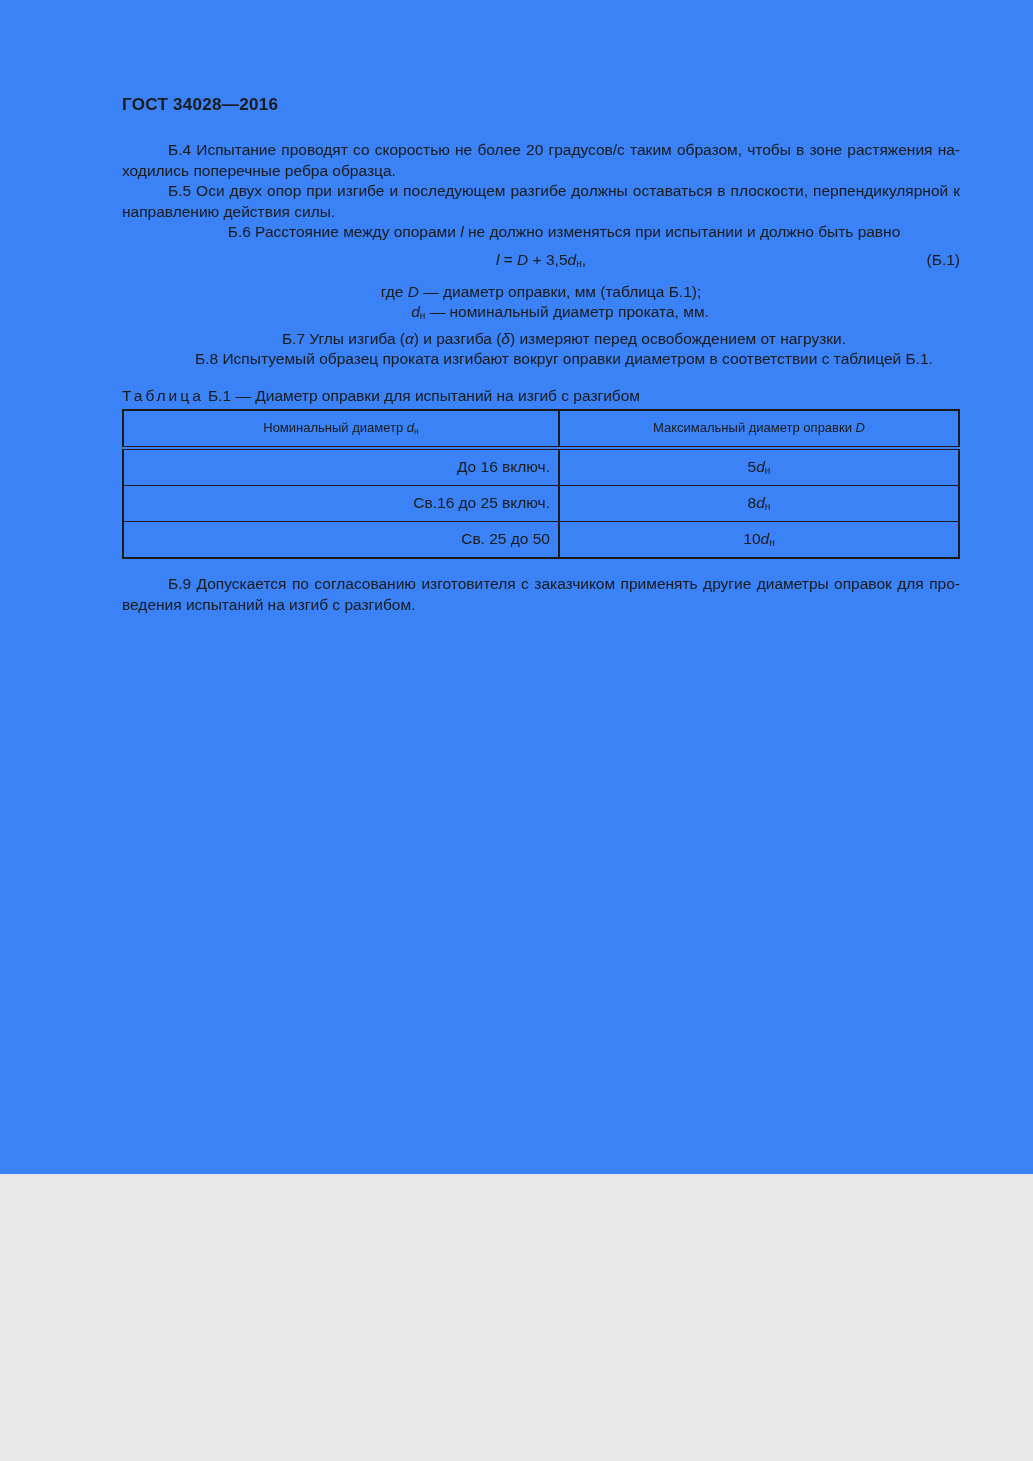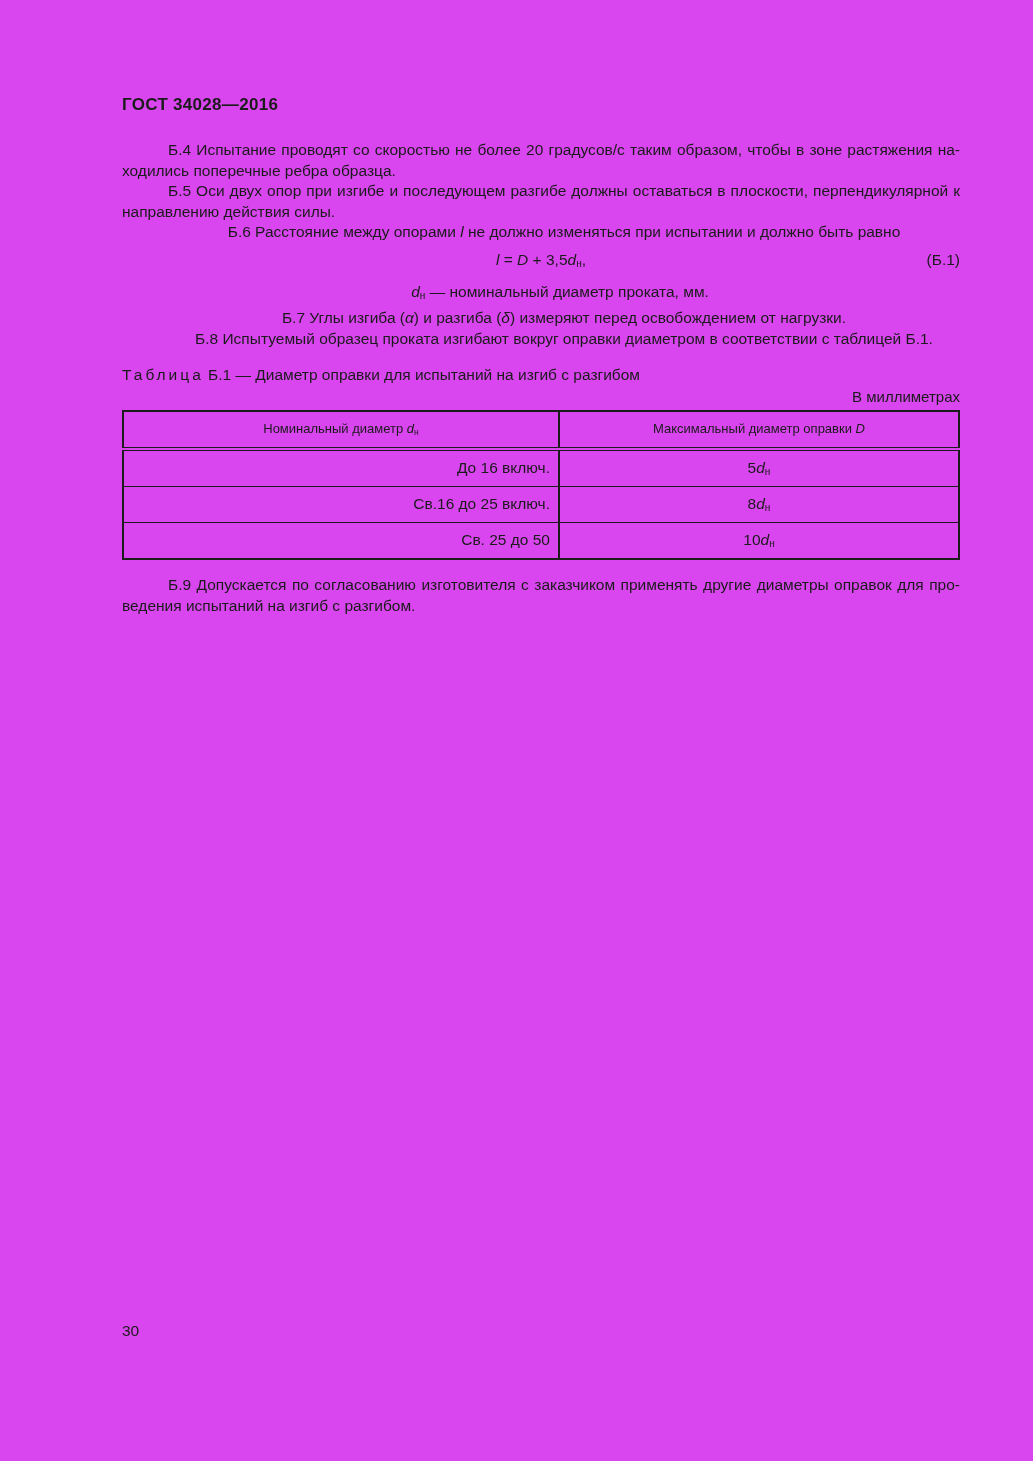--- a/index.html
+++ b/index.html
@@ -1,20 +1,20 @@
 <!DOCTYPE html>
 <html lang="ru"><head>
 <meta charset="utf-8">
 <style>
   html, body { margin: 0; padding: 0; background: #e8e8e8; }
   .page {
     position: relative;
     width: 1033px;
-    height: 1461px;
-    background: #d946ef;
+    height: 1174px;
+    background: #3b82f6;
     color: #1b1b1b;
     font-family: "Liberation Sans", "DejaVu Sans", sans-serif;
     overflow: hidden;
   }
   .gost-header {
     position: absolute;
     left: 122px;
     top: 95px;
     font-size: 17px;
     font-weight: bold;
@@ -98,32 +98,32 @@
 
     <p class="para justify indent">Б.5 Оси двух опор при изгибе и последующем разгибе должны оставаться в плоскости, перпендикулярной к направлению действия силы.</p>
 
     <p class="para indent"><span>Б.6 Расстояние между опорами </span><span class="it">l</span><span> не должно изменяться при испытании и должно быть равно</span></p>
 
     <div class="formula-row">
       <span class="formula"><span class="it">l</span><span> = </span><span class="it">D</span><span> + 3,5</span><span class="it">d</span><sub>н</sub><span>,</span></span>
       <span class="formula-number">(Б.1)</span>
     </div>
 
+    <p class="para"><span>где </span><span class="it">D</span><span> — диаметр оправки, мм (таблица Б.1);</span></p>
 
     <p class="para hang"><span class="it">d</span><sub>н</sub><span> — номинальный диаметр проката, мм.</span></p>
 
     <p class="para indent gap-top"><span>Б.7 Углы изгиба (</span><span class="it">α</span><span>) и разгиба (</span><span class="it">δ</span><span>) измеряют перед освобождением от нагрузки.</span></p>
 
     <p class="para indent">Б.8 Испытуемый образец проката изгибают вокруг оправки диаметром в соответствии с таблицей Б.1.</p>
 
     <p class="table-caption">
       <span class="spaced">Таблица</span><span> Б.1 — Диаметр оправки для испытаний на изгиб с разгибом</span>
     </p>
 
-    <div class="units">В миллиметрах</div>
 
     <table class="gost-table">
       <thead>
         <tr>
           <th><span>Номинальный диаметр </span><span class="it">d</span><sub>н</sub></th>
           <th><span>Максимальный диаметр оправки </span><span class="it">D</span></th>
         </tr>
       </thead>
       <tbody>
         <tr>

